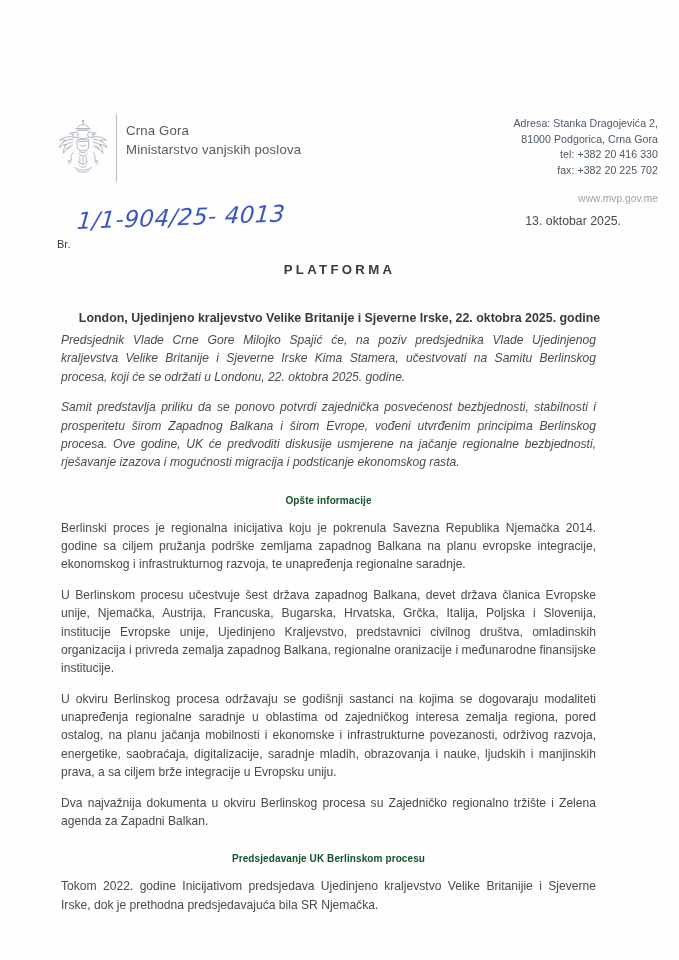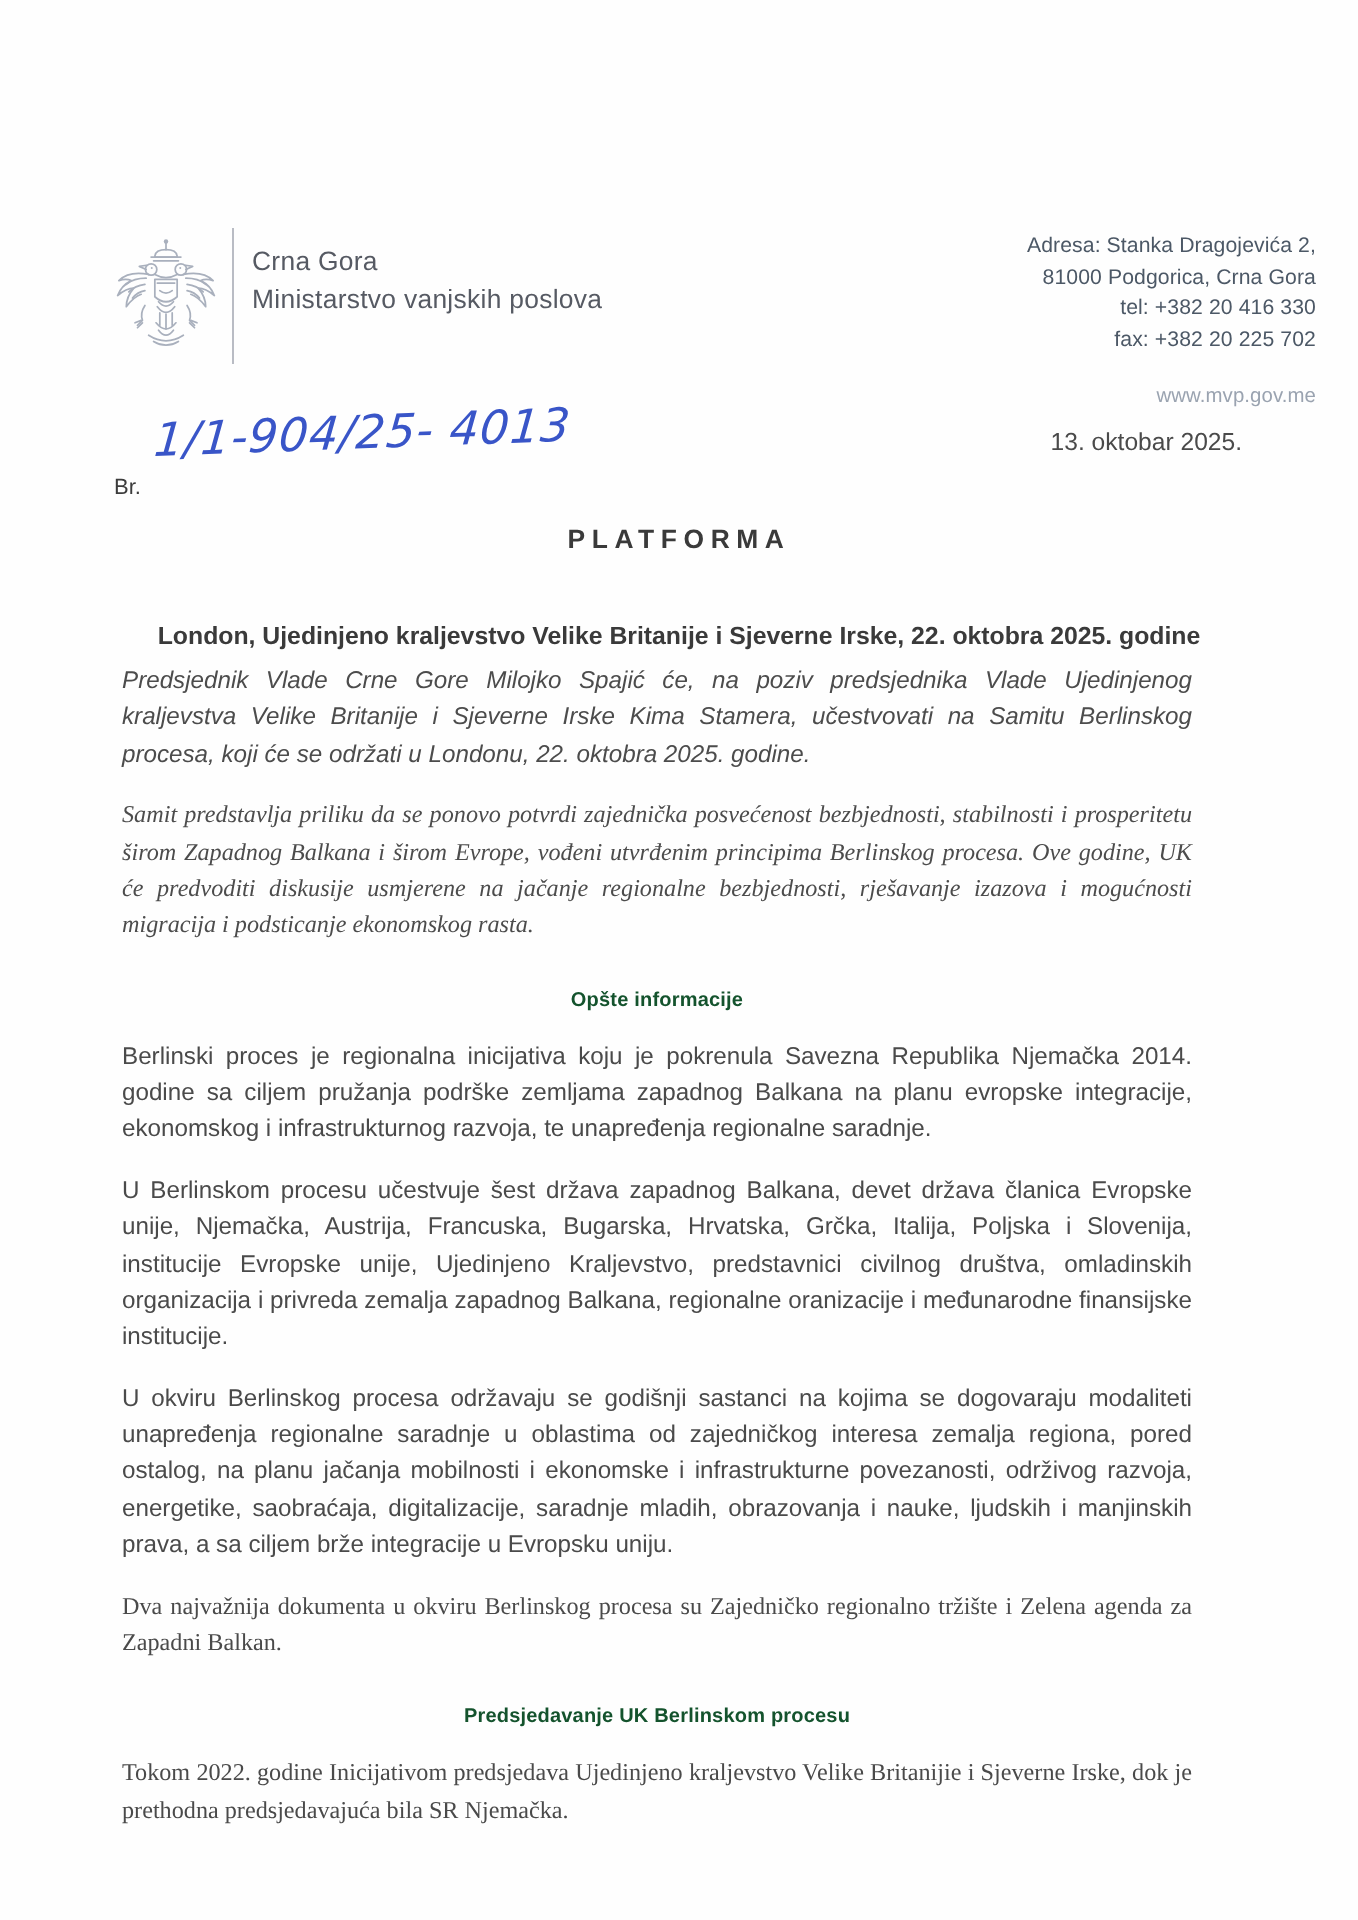--- a/index.html
+++ b/index.html
@@ -166,21 +166,20 @@
     text-align: justify;
     color: #4a4a4a;
     hyphens: none;
   }
   p.para.italic {
     font-style: italic;
     color: #4c4c4c;
   }
   p.para.last-of-group {
     margin-bottom: 0;
-    font-family: Liberation Serif, serif;
   }
   .spacer-md { height: 22px; }
 
   h2.section-heading {
     font-size: 10px;
     font-weight: 700;
     color: #14532d;
     margin: 0 0 11px 0;
     line-height: 1.4;
     text-align: center;

